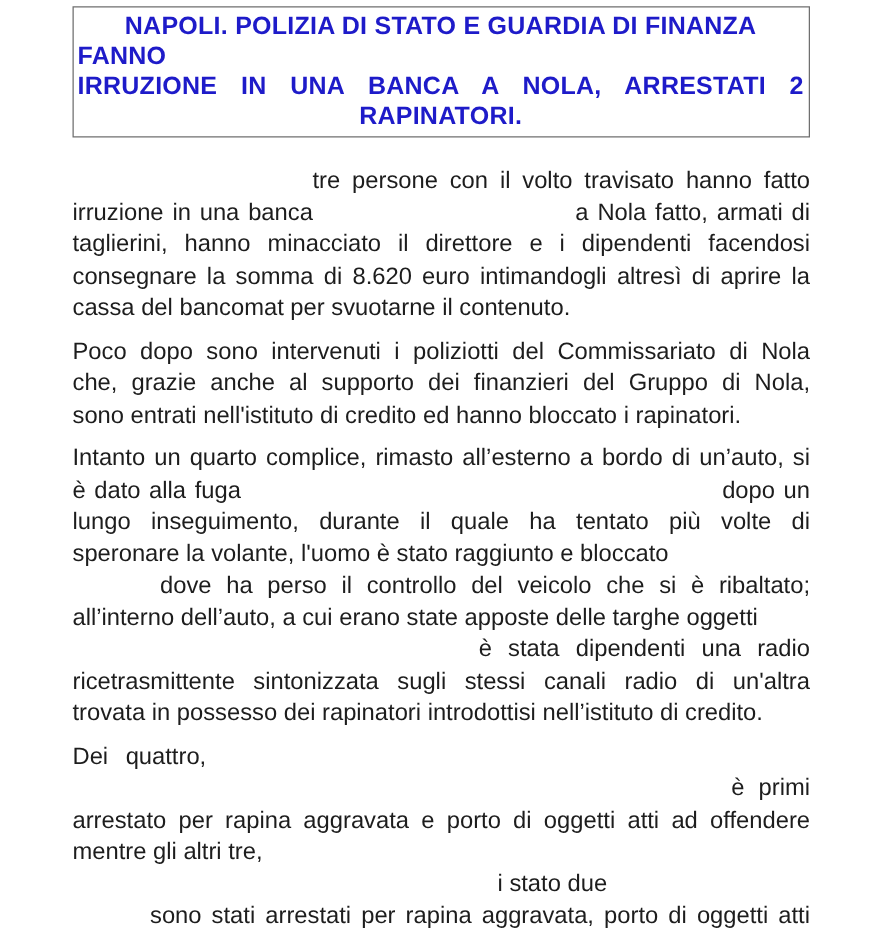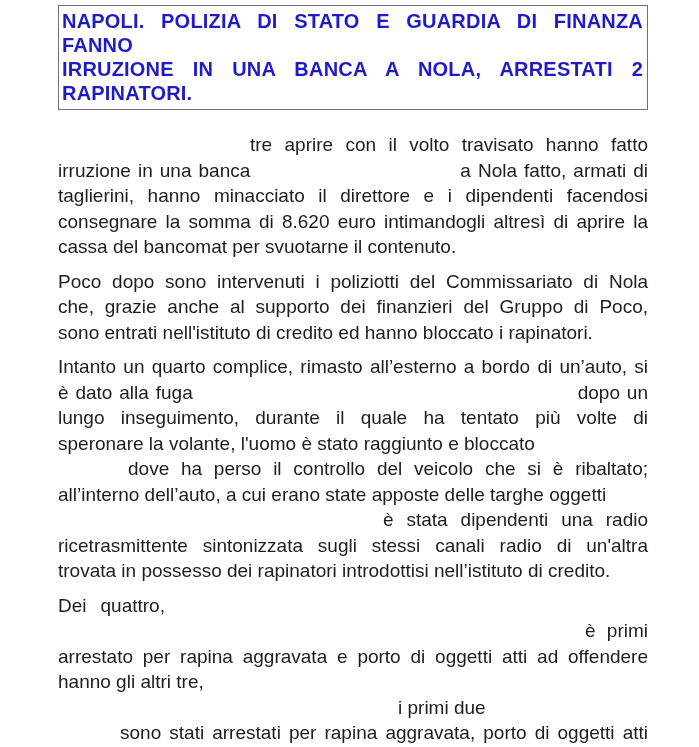--- a/index.html
+++ b/index.html
@@ -37,20 +37,21 @@
     color: #1d1d1d;
   }
   .paragraph + .paragraph {
     margin-top: 9px;
   }
   .line {
     min-height: 25.5px;
   }
   .title-box .line {
     min-height: 24px;
+    text-align: center;
   }
   .just {
     text-align: justify;
     text-align-last: justify;
   }
   .gap {
     display: inline-block;
     height: 1px;
     vertical-align: baseline;
   }
@@ -64,46 +65,46 @@
 <div class="page">
 
   <div class="title-box" id="title-box" style="color: rgb(30, 27, 201); border-color: rgb(111, 111, 111);">
     <div class="line just">NAPOLI. POLIZIA DI STATO E GUARDIA DI FINANZA FANNO</div>
     <div class="line just">IRRUZIONE IN UNA BANCA A NOLA, ARRESTATI 2</div>
     <div class="line">RAPINATORI.</div>
   </div>
 
   <div class="doc" id="doc-body" style="color: rgb(29, 29, 29);">
       <div class="paragraph">
-        <div class="line just"><span class="gap" style="width: 192px;"></span><span class="seg">tre aprire con il volto travisato hanno fatto</span></div>
+        <div class="line just"><span class="gap" style="width: 192px;"></span><span class="seg">tre persone con il volto travisato hanno fatto</span></div>
         <div class="line just"><span class="seg">irruzione in una banca</span><span class="gap" style="width: 210px;"></span><span class="seg">a Nola fatto, armati di</span></div>
         <div class="line just"><span class="seg">taglierini, hanno minacciato il direttore e i dipendenti facendosi</span></div>
         <div class="line just"><span class="seg">consegnare la somma di 8.620 euro intimandogli altresì di aprire la</span></div>
         <div class="line"><span class="seg">cassa del bancomat per svuotarne il contenuto.</span></div>
       </div>
       <div class="paragraph">
         <div class="line just"><span class="seg">Poco dopo sono intervenuti i poliziotti del Commissariato di Nola</span></div>
-        <div class="line just"><span class="seg">che, grazie anche al supporto dei finanzieri del Gruppo di Poco,</span></div>
+        <div class="line just"><span class="seg">che, grazie anche al supporto dei finanzieri del Gruppo di Nola,</span></div>
         <div class="line"><span class="seg">sono entrati nell'istituto di credito ed hanno bloccato i rapinatori.</span></div>
       </div>
       <div class="paragraph">
         <div class="line just"><span class="seg">Intanto un quarto complice, rimasto all’esterno a bordo di un’auto, si</span></div>
         <div class="line just"><span class="seg">è dato alla fuga</span><span class="gap" style="width: 385px;"></span><span class="seg">dopo un</span></div>
         <div class="line just"><span class="seg">lungo inseguimento, durante il quale ha tentato più volte di</span></div>
         <div class="line"><span class="seg">speronare la volante, l'uomo è stato raggiunto e bloccato</span></div>
         <div class="line just"><span class="gap" style="width: 70px;"></span><span class="seg">dove ha perso il controllo del veicolo che si è ribaltato;</span></div>
         <div class="line"><span class="seg">all’interno dell’auto, a cui erano state apposte delle targhe oggetti</span></div>
         <div class="line just"><span class="gap" style="width: 325px;"></span><span class="seg">è stata dipendenti una radio</span></div>
         <div class="line just"><span class="seg">ricetrasmittente sintonizzata sugli stessi canali radio di un'altra</span></div>
         <div class="line"><span class="seg">trovata in possesso dei rapinatori introdottisi nell’istituto di credito.</span></div>
       </div>
       <div class="paragraph">
         <div class="line"><span class="seg">Dei</span><span class="gap" style="width: 14px;"></span><span class="seg">quattro,</span></div>
         <div class="line just"><span class="gap" style="width: 527px;"></span><span class="seg">è primi</span></div>
         <div class="line just"><span class="seg">arrestato per rapina aggravata e porto di oggetti atti ad offendere</span></div>
-        <div class="line"><span class="seg">hanno gli altri tre,</span></div>
-        <div class="line"><span class="gap" style="width: 340px;"></span><span class="seg">i primi due</span></div>
+        <div class="line"><span class="seg">mentre gli altri tre,</span></div>
+        <div class="line"><span class="gap" style="width: 340px;"></span><span class="seg">i stato due</span></div>
         <div class="line just"><span class="gap" style="width: 62px;"></span><span class="seg">sono stati arrestati per rapina aggravata, porto di oggetti atti</span></div>
         <div class="line"></div>
       </div>
     </div>
 
 </div>
 
 </body></html>

